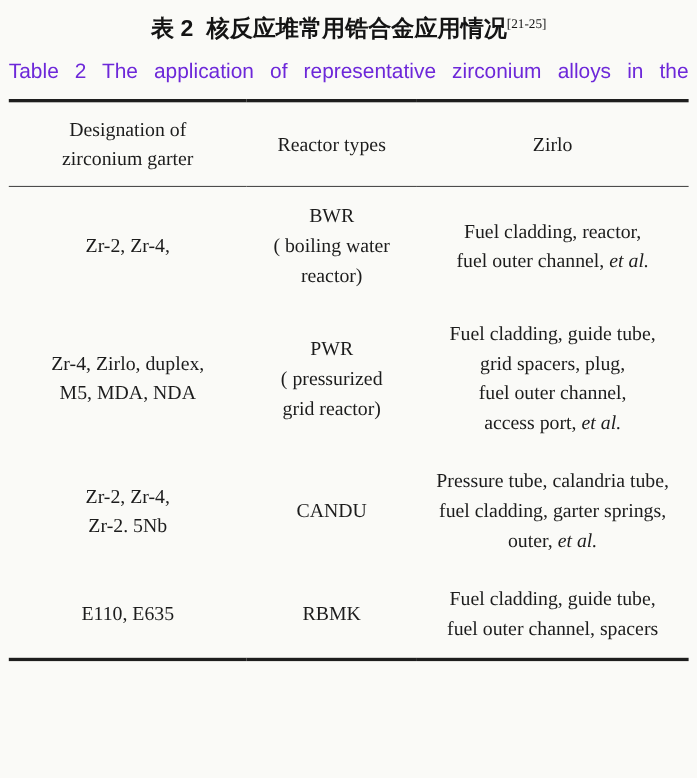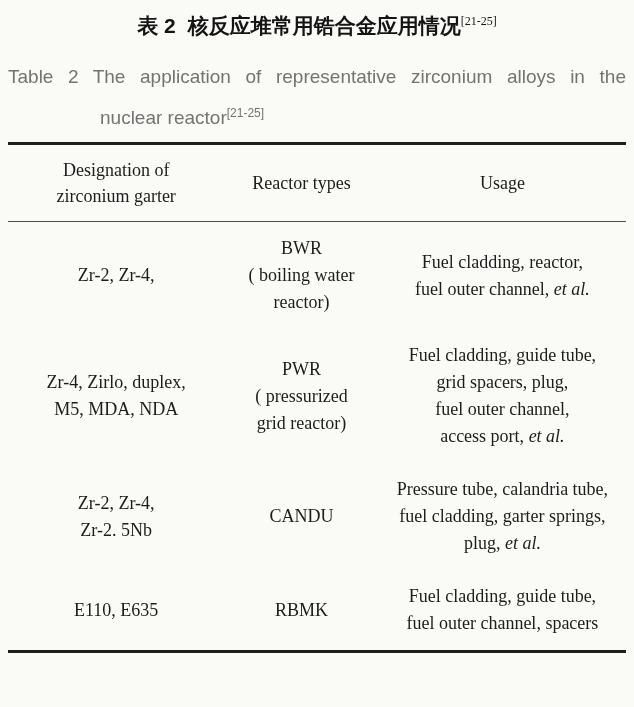--- a/index.html
+++ b/index.html
@@ -30,24 +30,24 @@
     color: #141414;
     white-space: nowrap;
   }
   .title-zh .zh-label { margin-right: 12px; }
   .title-zh sup {
     font-family: "Liberation Serif", serif;
     font-weight: 400;
     font-size: 12px;
   }
   .title-en {
-    margin-top: 21px;
+    margin-top: 9px;
     font-family: "Liberation Sans", "DejaVu Sans", sans-serif;
     font-size: 19px;
-    color: #737373;
+    color: #6d28d9;
   }
   .title-en .line1 {
     white-space: nowrap;
     text-align: justify;
     text-align-last: justify;
     line-height: 29px;
   }
   .title-en .line1 .en-label { margin-right: 14px; }
   .title-en .line2 {
     margin-top: 8px;
@@ -93,42 +93,39 @@
 <div class="page">
 
   <div class="title-zh">
     <span class="zh-label">表 2</span><span>核反应堆常用锆合金应用情况</span><sup>[21-25]</sup>
   </div>
 
   <div class="title-en">
     <div class="line1">
       <span class="en-label">Table 2</span><span>The application of representative zirconium alloys in the</span>
     </div>
-    <div class="line2">
-      <span>nuclear reactor</span><sup>[21-25]</sup>
-    </div>
   </div>
 
   <table class="alloy-table">
     <colgroup>
       <col class="c1">
         <col class="c2">
         <col class="c3">
     </colgroup>
     <thead>
       <tr>
         <th>
             <span class="line">Designation of</span>
             <span class="line">zirconium garter</span>
           </th>
         <th>
             <span class="line">Reactor types</span>
           </th>
         <th>
-            <span class="line">Usage</span>
+            <span class="line">Zirlo</span>
           </th>
       </tr>
     </thead>
     <tbody>
         <tr>
           <td>
             <span class="line"><span>Zr-2, Zr-4,</span></span>
           </td>
           <td>
             <span class="line"><span>BWR</span></span>
@@ -161,21 +158,21 @@
           <td>
             <span class="line"><span>Zr-2, Zr-4,</span></span>
             <span class="line"><span>Zr-2. 5Nb</span></span>
           </td>
           <td>
             <span class="line"><span>CANDU</span></span>
           </td>
           <td>
             <span class="line"><span>Pressure tube, calandria tube,</span></span>
             <span class="line"><span>fuel cladding, garter springs,</span></span>
-            <span class="line"><span>plug, </span><i>et al.</i></span>
+            <span class="line"><span>outer, </span><i>et al.</i></span>
           </td>
         </tr>
         <tr>
           <td>
             <span class="line"><span>E110, E635</span></span>
           </td>
           <td>
             <span class="line"><span>RBMK</span></span>
           </td>
           <td>

